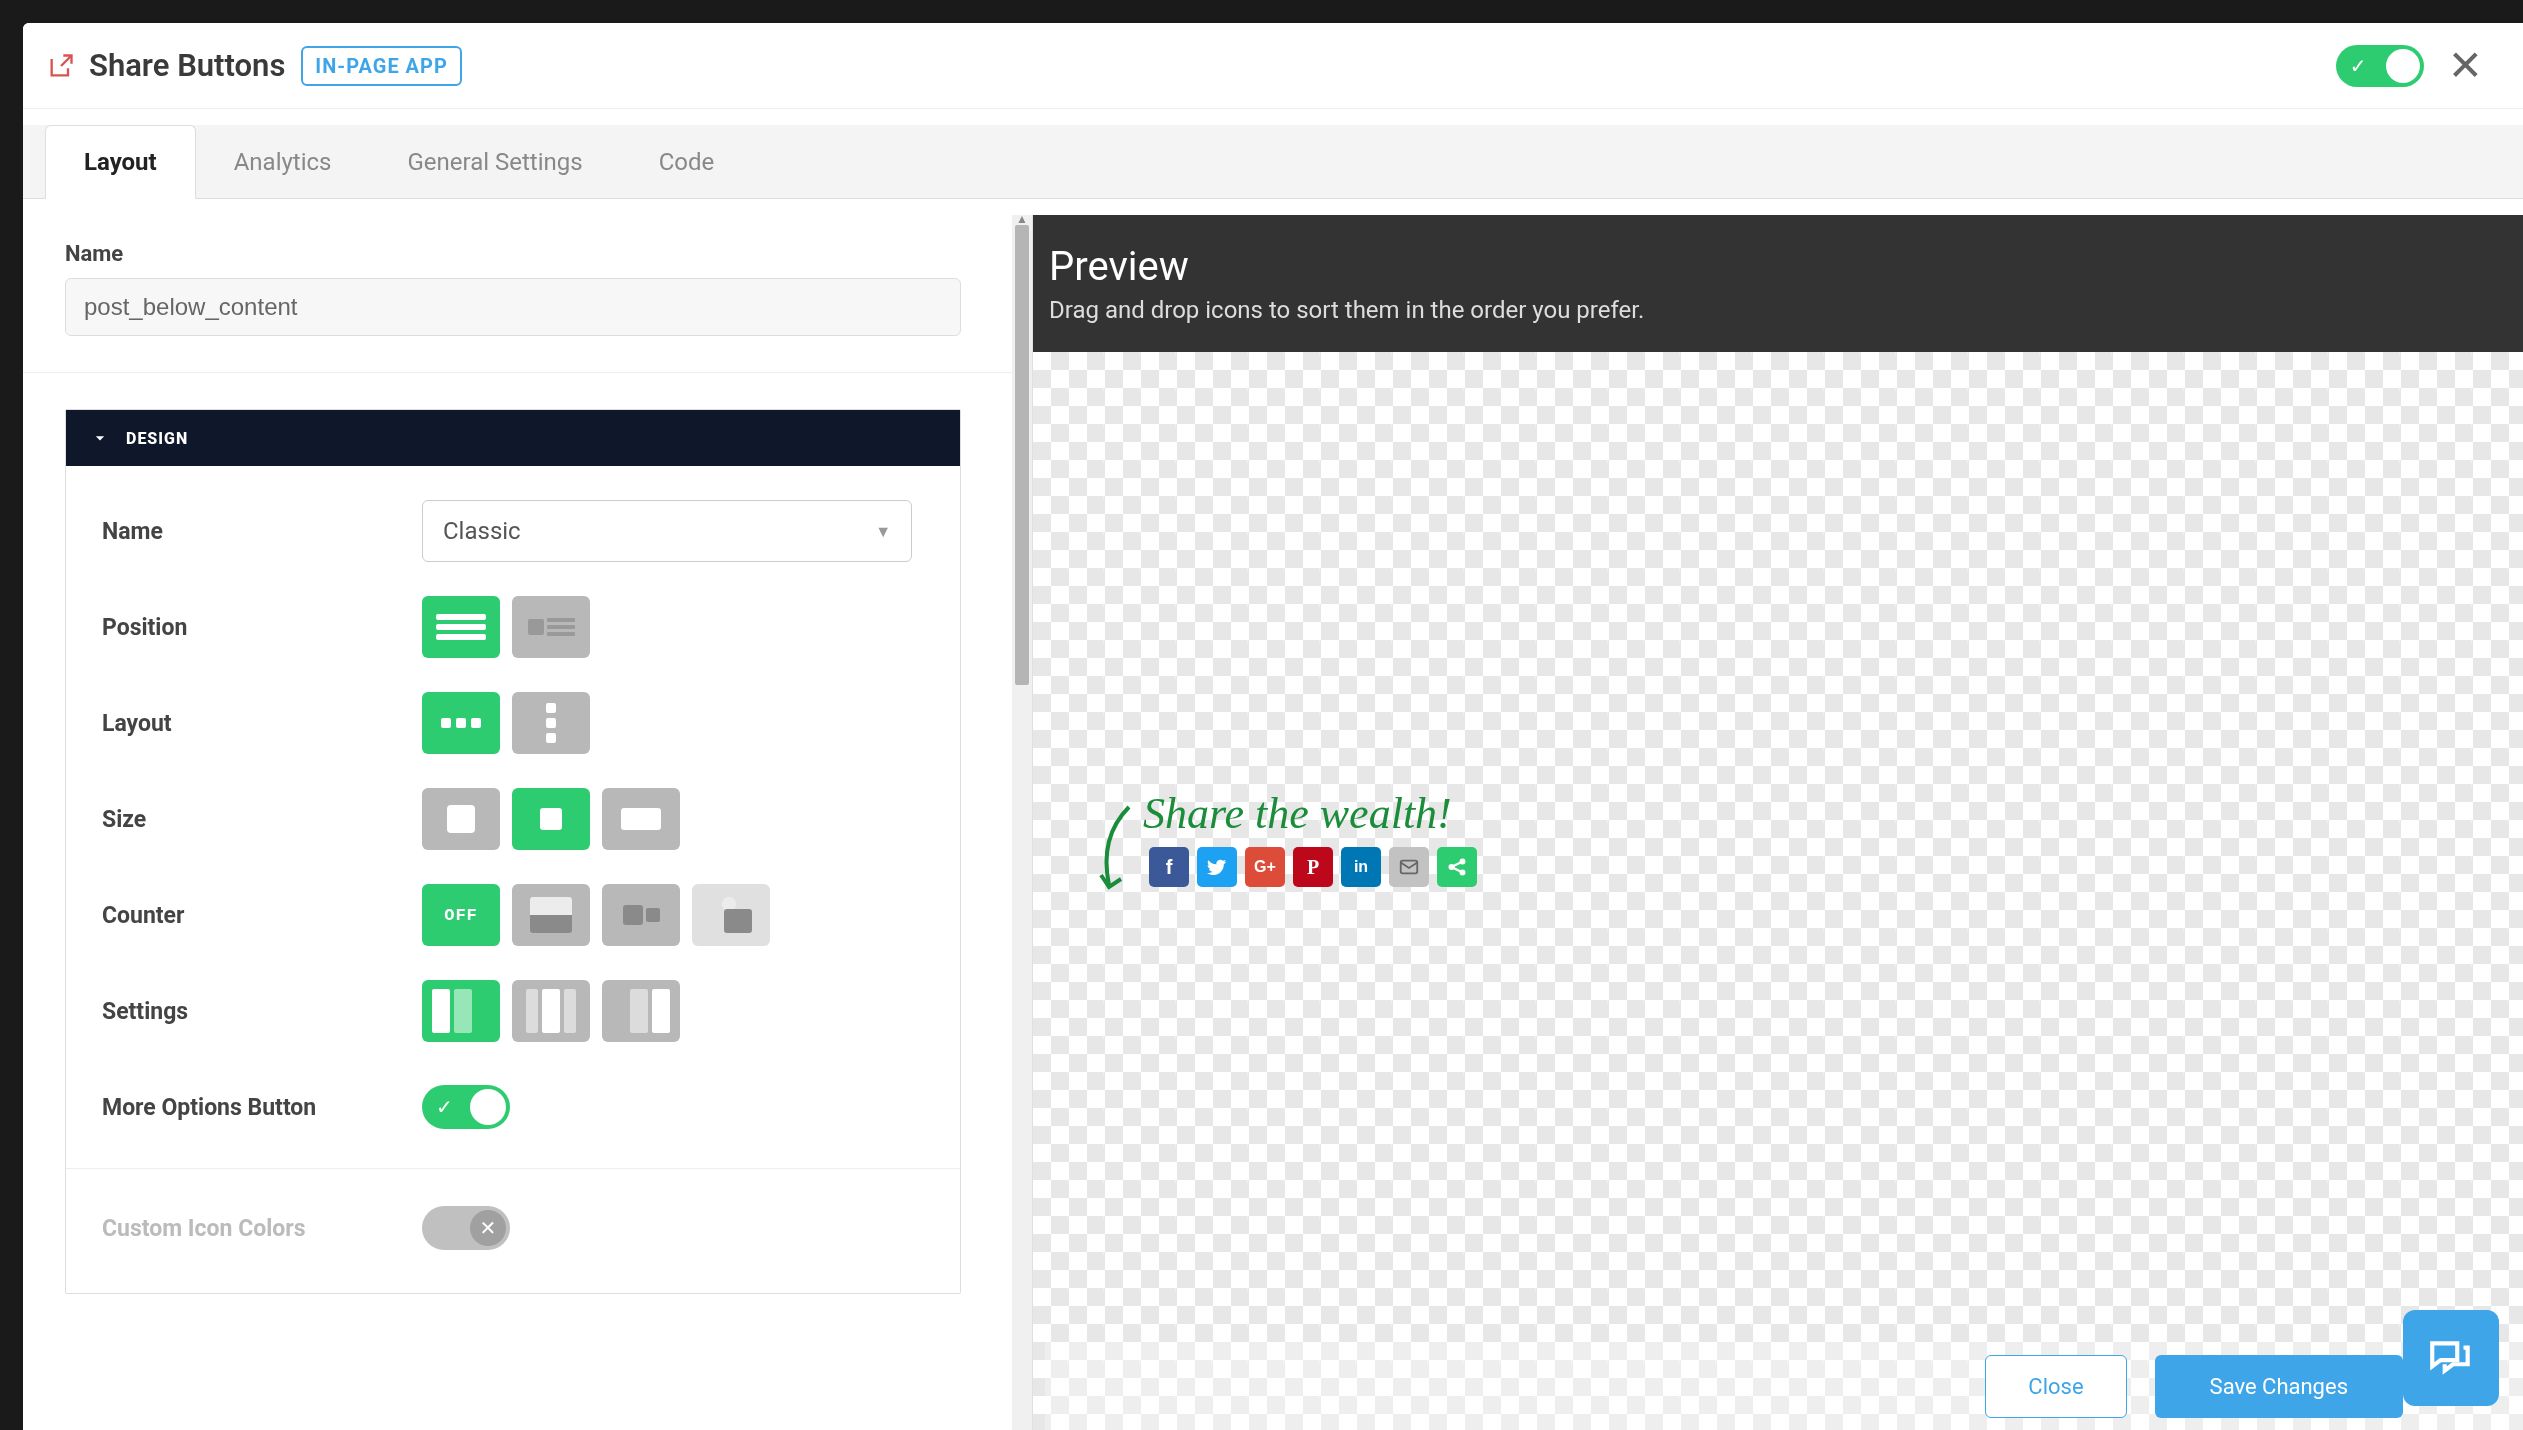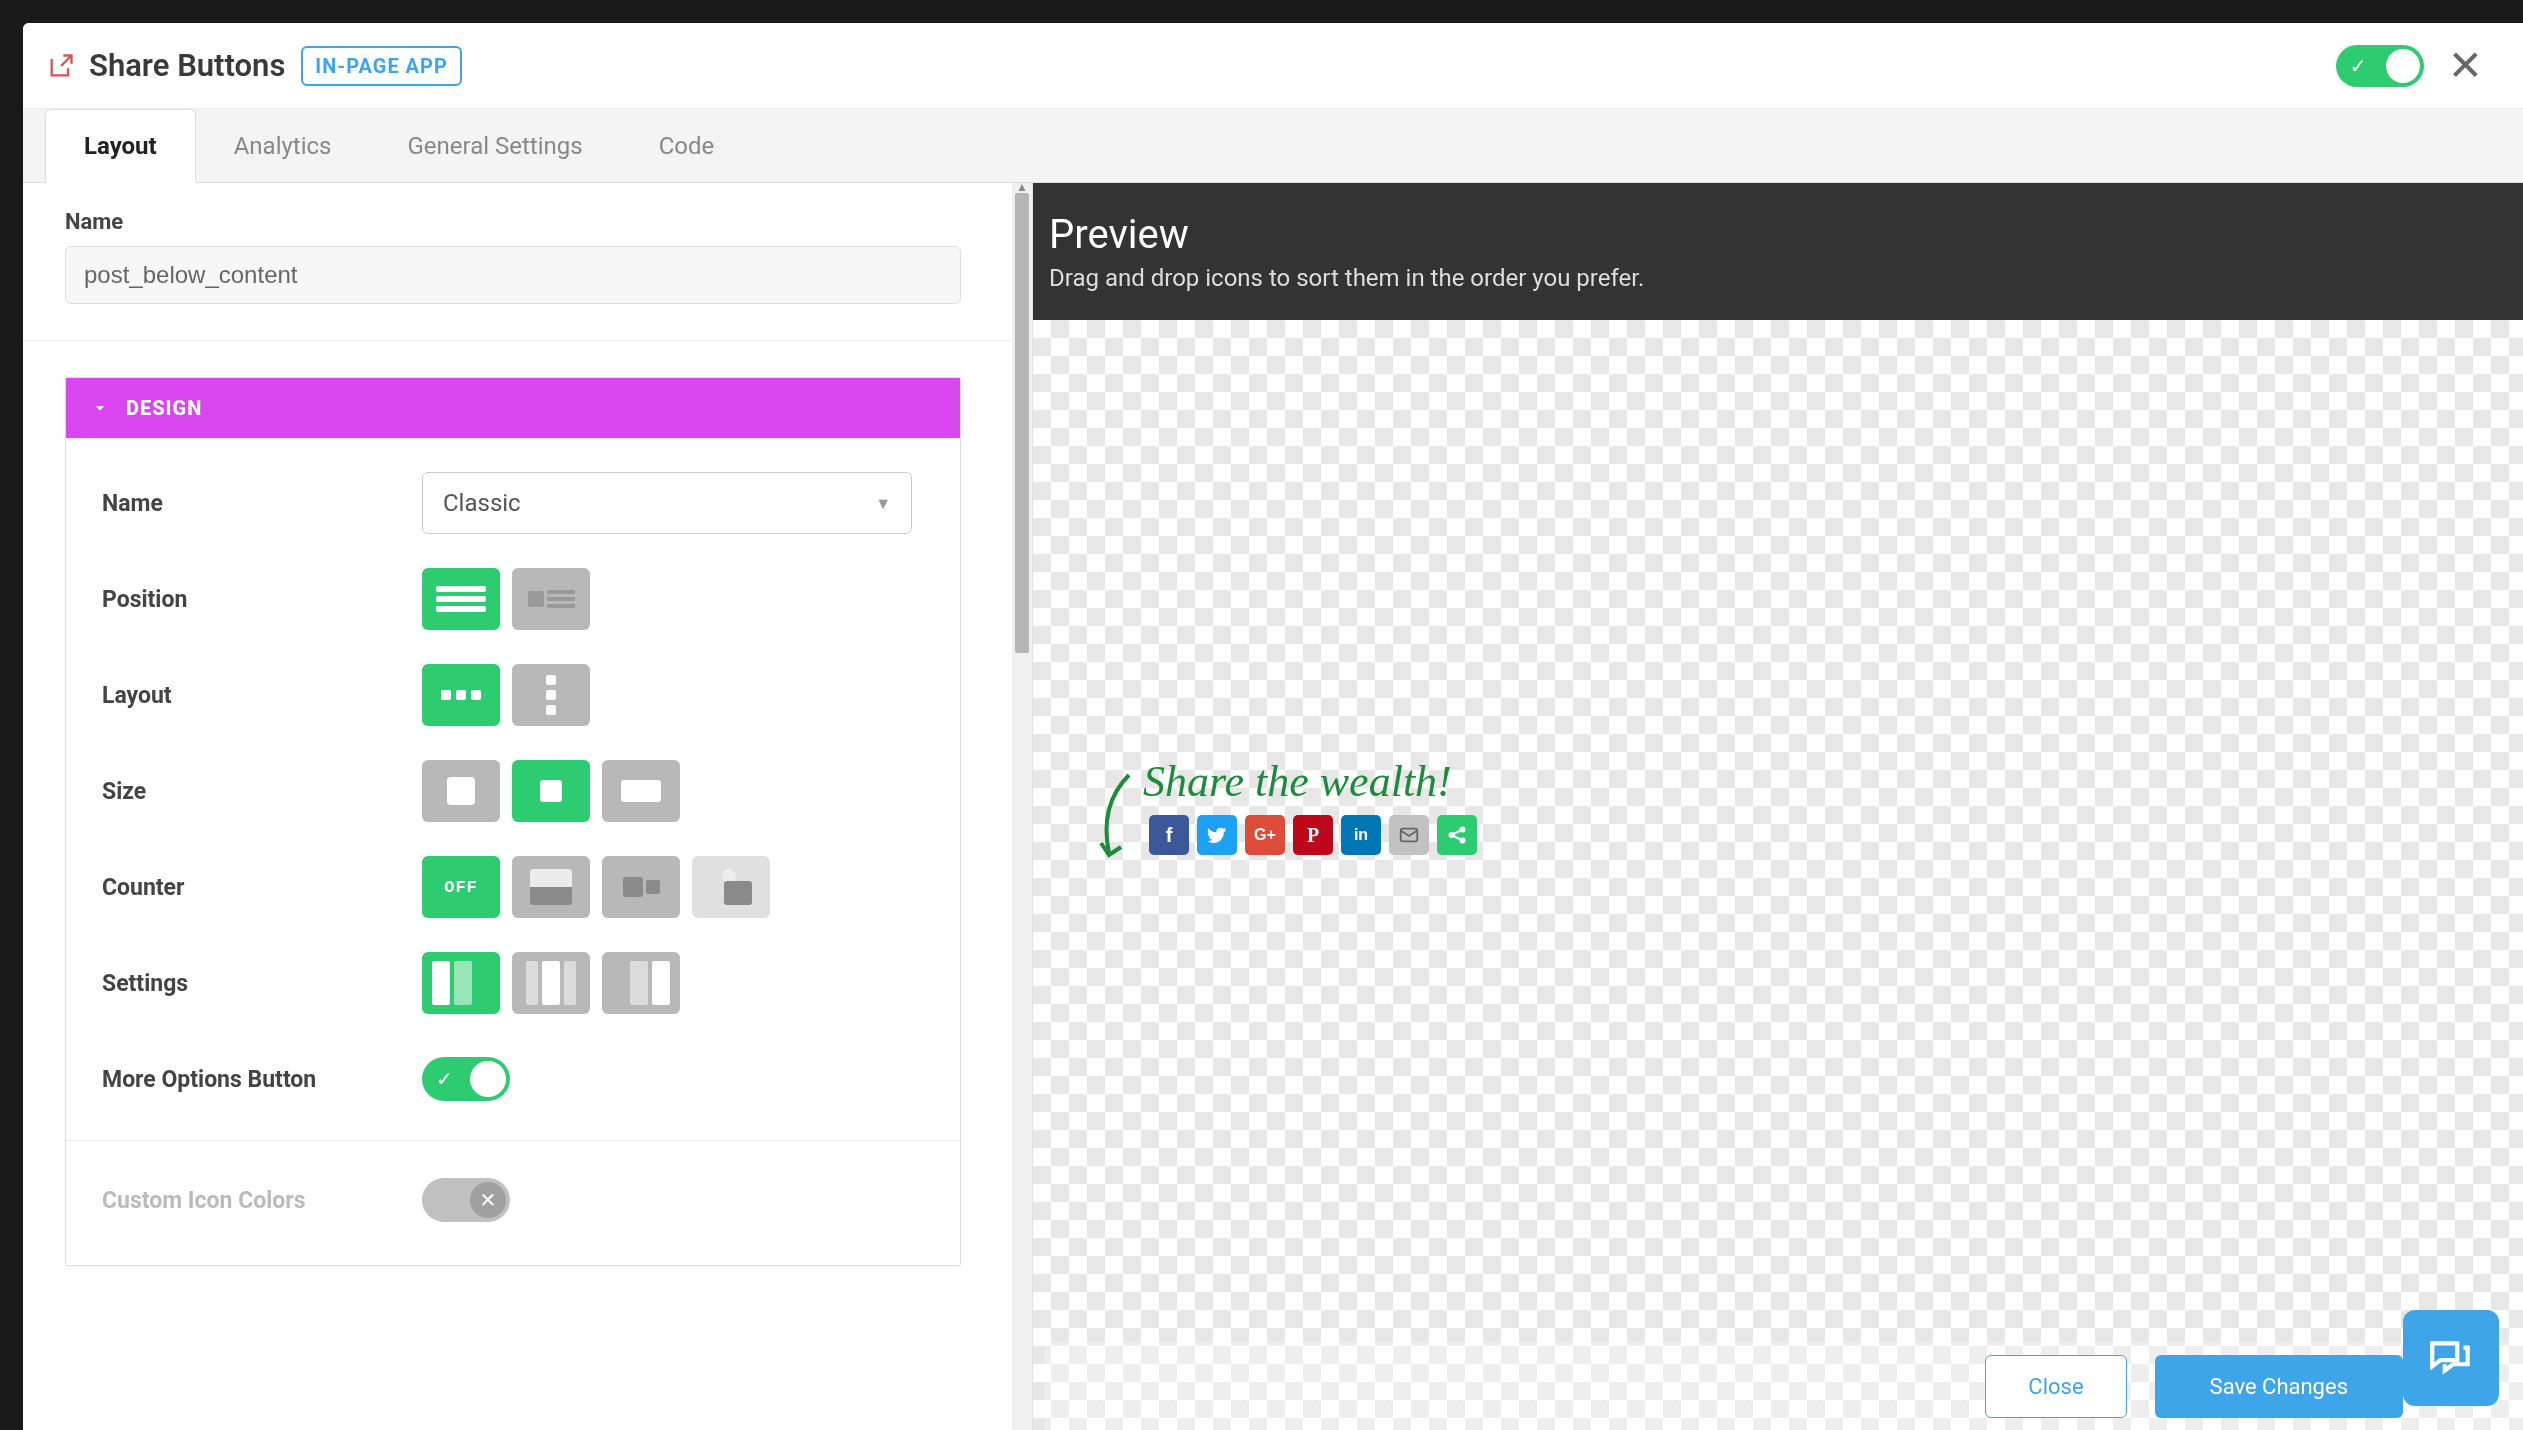--- a/index.html
+++ b/index.html
@@ -19,20 +19,21 @@
       position: absolute;
       top: 23px;
       left: 23px;
       right: 0;
       bottom: 0;
       background: #fff;
       border-radius: 6px 0 0 0;
       display: flex;
       flex-direction: column;
       overflow: hidden;
+      gap: 16px;
     }
     
     .modal-header {
       display: flex;
       align-items: center;
       padding: 18px 30px 18px 24px;
       background: #fff;
       border-bottom: 1px solid #eee;
     }
     .share-icon {
@@ -165,25 +166,25 @@
     }
     .section-card {
       border: 1px solid #ddd;
       border-radius: 2px;
       margin-top: 36px;
       width: 896px;
     }
     .section-header {
       display: flex;
       align-items: center;
-      background: #d946ef;
+      background: #0f172a;
       color: #fff;
       padding: 18px 24px;
       font-weight: 800;
-      font-size: 20px;
+      font-size: 16px;
       letter-spacing: 1px;
       gap: 16px;
     }
     .section-header svg { width: 20px; height: 20px; }
     .section-body {
       padding: 30px 36px 30px 36px;
     }
     .form-row {
       display: flex;
       align-items: center;

